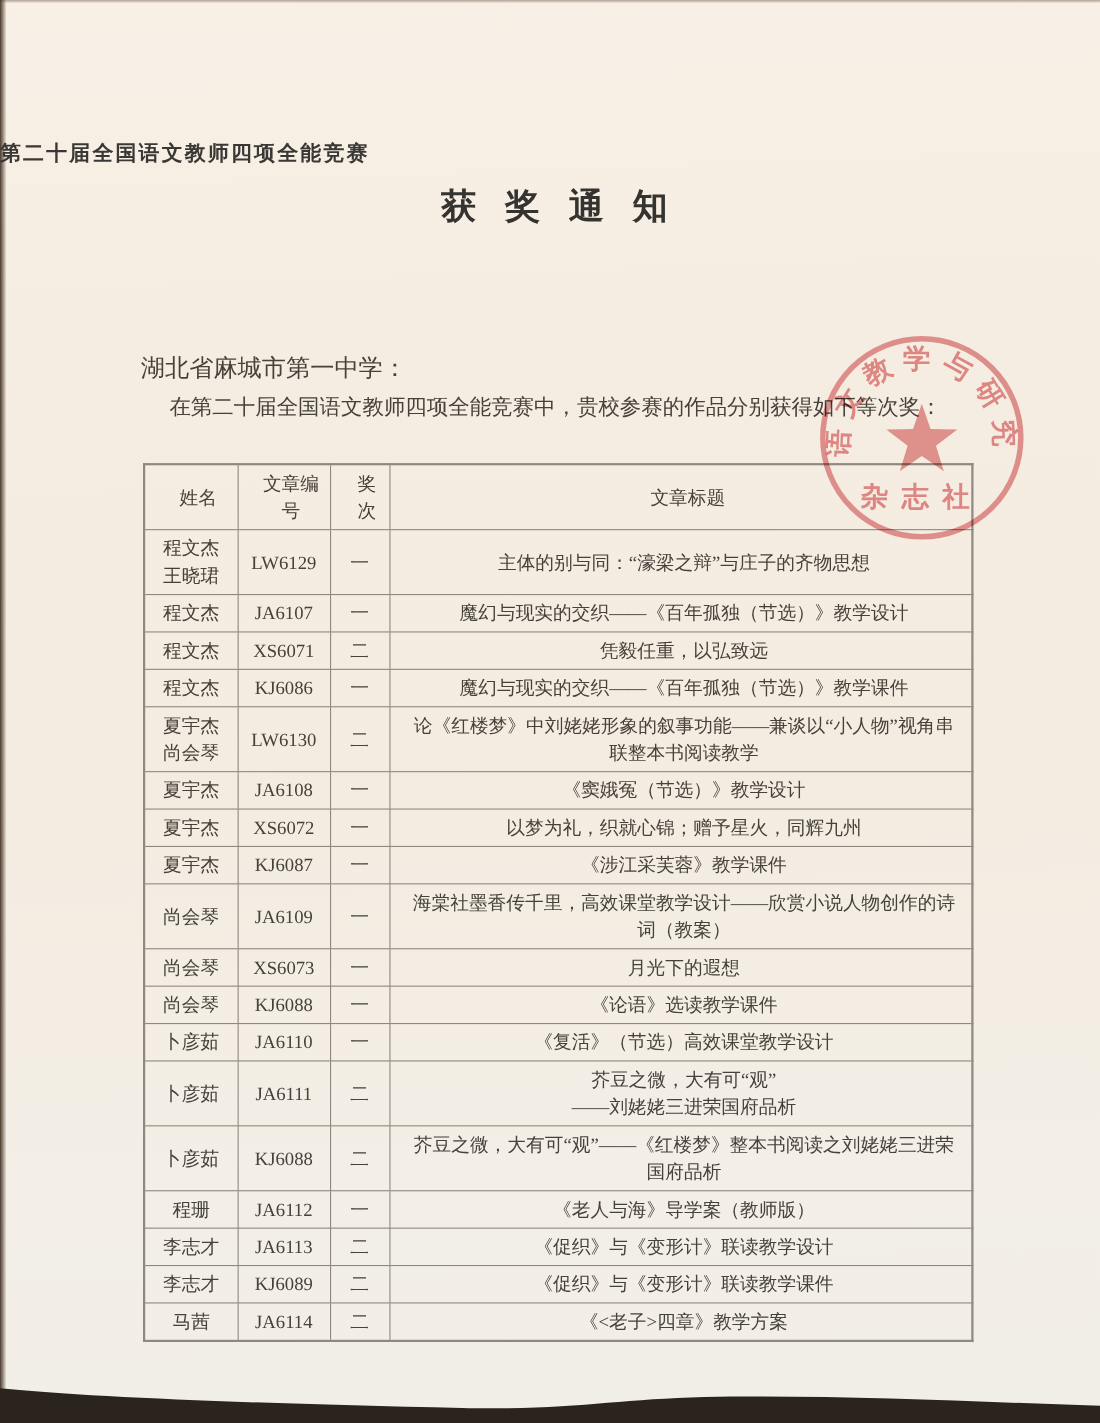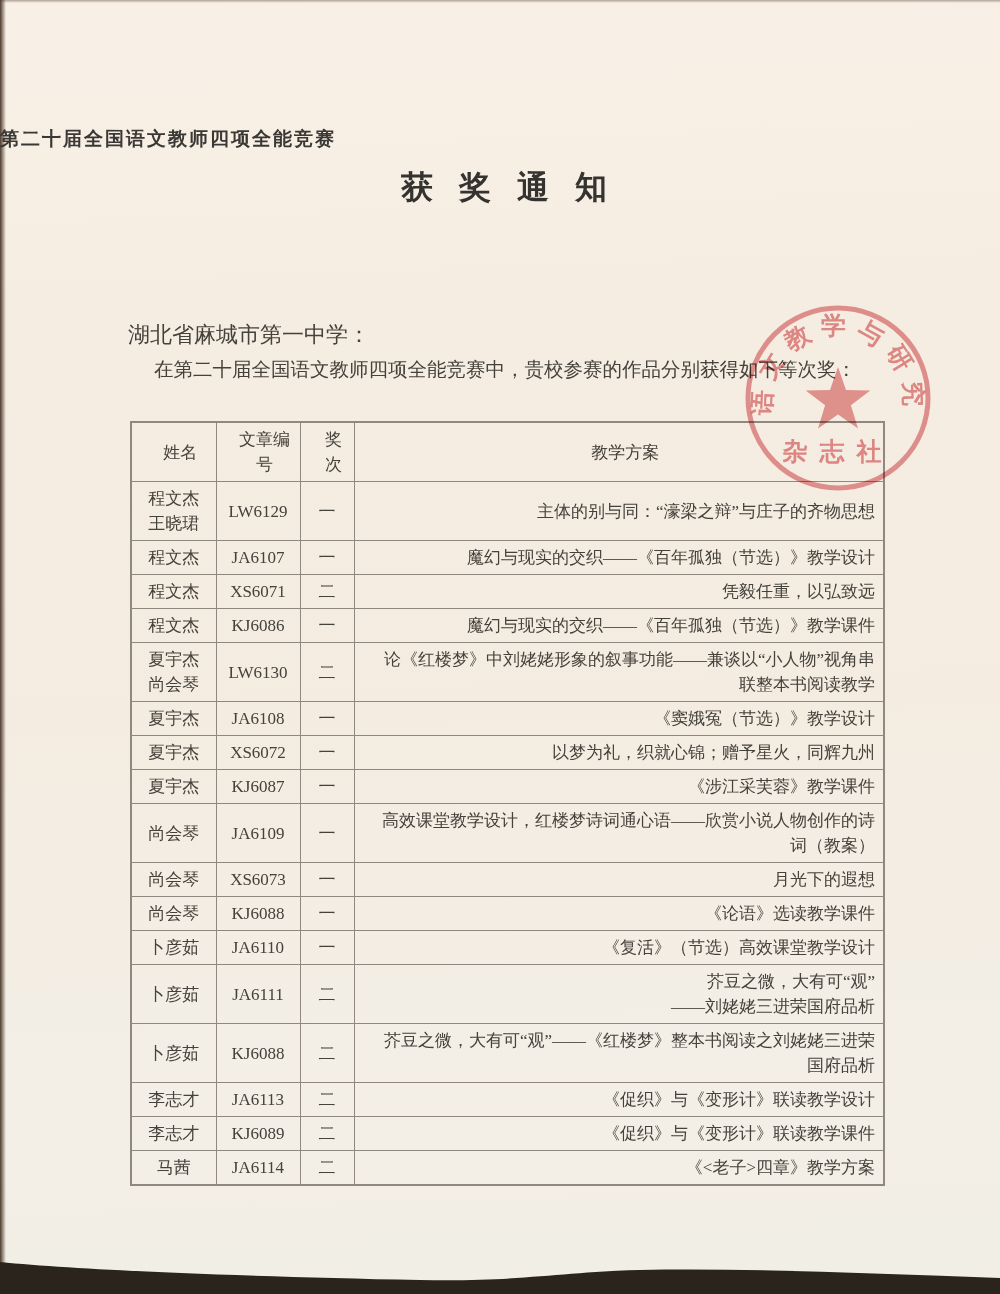--- a/index.html
+++ b/index.html
@@ -44,21 +44,21 @@
   .award-table col.c-name{width:85px;}
   .award-table col.c-code{width:84px;}
   .award-table col.c-award{width:54px;}
   .award-table th,.award-table td{
     border:1px solid #8e8880;
     padding:4px 4px;line-height:25px;
     text-align:center;vertical-align:middle;
     white-space:pre-line;
   }
   .award-table th{font-weight:400;font-size:17px;height:26px;padding-left:17px;}
-  .award-table td.col-title{text-align:right;padding-left:14px;padding-right:8px;}
+  .award-table td.col-title{text-align:center;padding-left:14px;padding-right:8px;}
   .award-table{border:2px solid #8e8880;}
   
   .stamp{position:absolute;left:740px;top:299px;width:196px;height:196px;
     mix-blend-mode:multiply;opacity:.88;pointer-events:none;}
   .stamp text{font-family:"Liberation Sans","DejaVu Sans",sans-serif;font-weight:700;}
   
   .watermark{
     position:absolute;right:8px;bottom:4px;
     font-family:"Liberation Sans","DejaVu Sans",sans-serif;
     font-size:22px;color:rgba(255,255,255,0.78);letter-spacing:1px;
@@ -85,21 +85,21 @@
       <col class="c-name">
         <col class="c-code">
         <col class="c-award">
         <col class="c-title">
     </colgroup>
     <thead>
       <tr id="award-head">
           <th>姓名</th>
           <th>文章编号</th>
           <th>奖次</th>
-          <th>教学方案</th>
+          <th>文章标题</th>
         </tr>
     </thead>
     <tbody id="award-body">
         <tr>
           <td class="col-name">程文杰
 王晓珺</td>
           <td class="col-code">LW6129</td>
           <td class="col-award">一</td>
           <td class="col-title">主体的别与同：“濠梁之辩”与庄子的齐物思想</td>
         </tr>
@@ -143,21 +143,21 @@
         <tr>
           <td class="col-name">夏宇杰</td>
           <td class="col-code">KJ6087</td>
           <td class="col-award">一</td>
           <td class="col-title">《涉江采芙蓉》教学课件</td>
         </tr>
         <tr>
           <td class="col-name">尚会琴</td>
           <td class="col-code">JA6109</td>
           <td class="col-award">一</td>
-          <td class="col-title">高效课堂教学设计，红楼梦诗词通心语——欣赏小说人物创作的诗词（教案）</td>
+          <td class="col-title">海棠社墨香传千里，高效课堂教学设计——欣赏小说人物创作的诗词（教案）</td>
         </tr>
         <tr>
           <td class="col-name">尚会琴</td>
           <td class="col-code">XS6073</td>
           <td class="col-award">一</td>
           <td class="col-title">月光下的遐想</td>
         </tr>
         <tr>
           <td class="col-name">尚会琴</td>
           <td class="col-code">KJ6088</td>
@@ -175,20 +175,26 @@
           <td class="col-code">JA6111</td>
           <td class="col-award">二</td>
           <td class="col-title">芥豆之微，大有可“观”
 ——刘姥姥三进荣国府品析</td>
         </tr>
         <tr>
           <td class="col-name">卜彦茹</td>
           <td class="col-code">KJ6088</td>
           <td class="col-award">二</td>
           <td class="col-title">芥豆之微，大有可“观”——《红楼梦》整本书阅读之刘姥姥三进荣国府品析</td>
+        </tr>
+        <tr>
+          <td class="col-name">程珊</td>
+          <td class="col-code">JA6112</td>
+          <td class="col-award">一</td>
+          <td class="col-title">《老人与海》导学案（教师版）</td>
         </tr>
         <tr>
           <td class="col-name">李志才</td>
           <td class="col-code">JA6113</td>
           <td class="col-award">二</td>
           <td class="col-title">《促织》与《变形计》联读教学设计</td>
         </tr>
         <tr>
           <td class="col-name">李志才</td>
           <td class="col-code">KJ6089</td>

